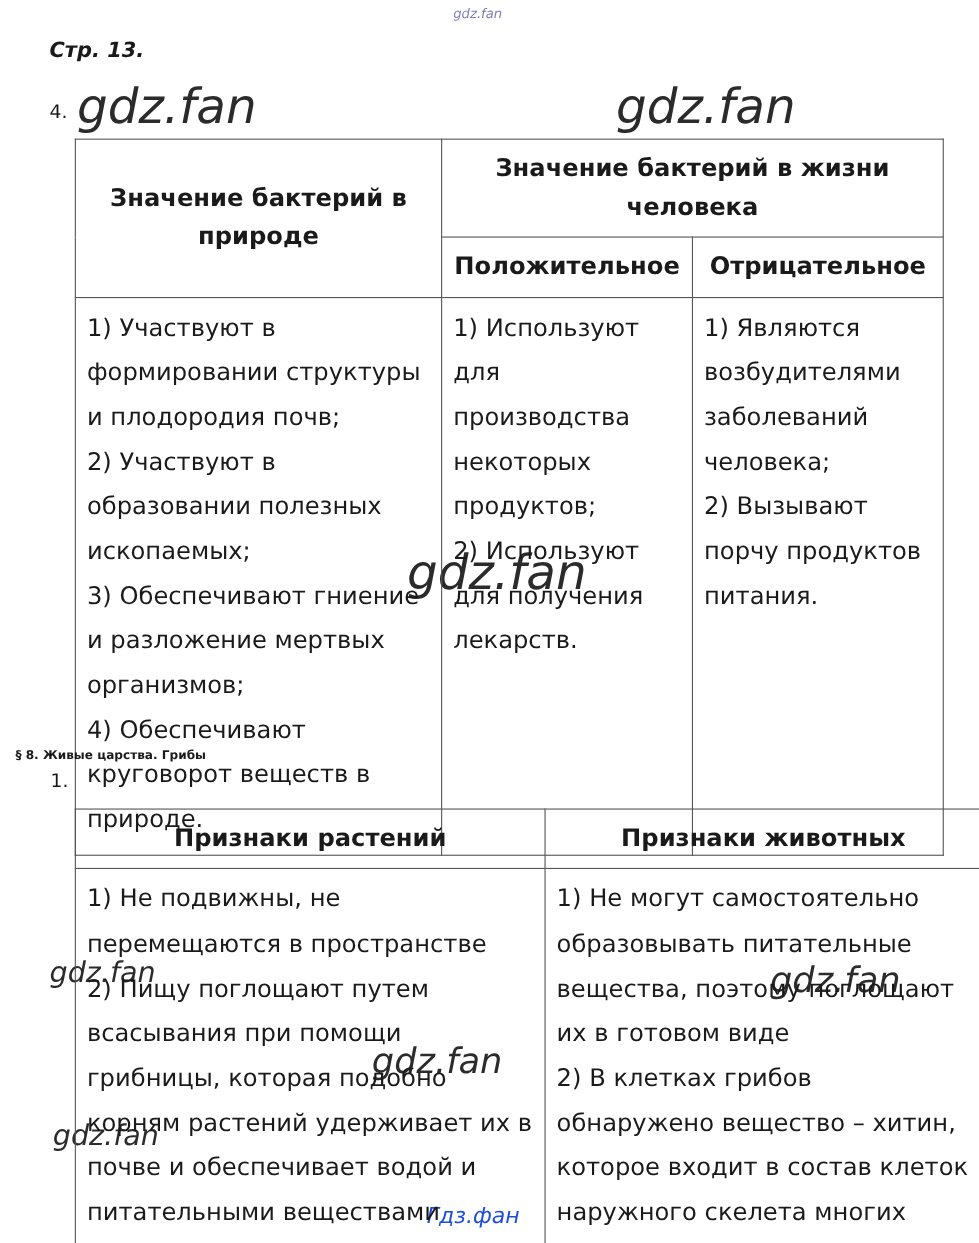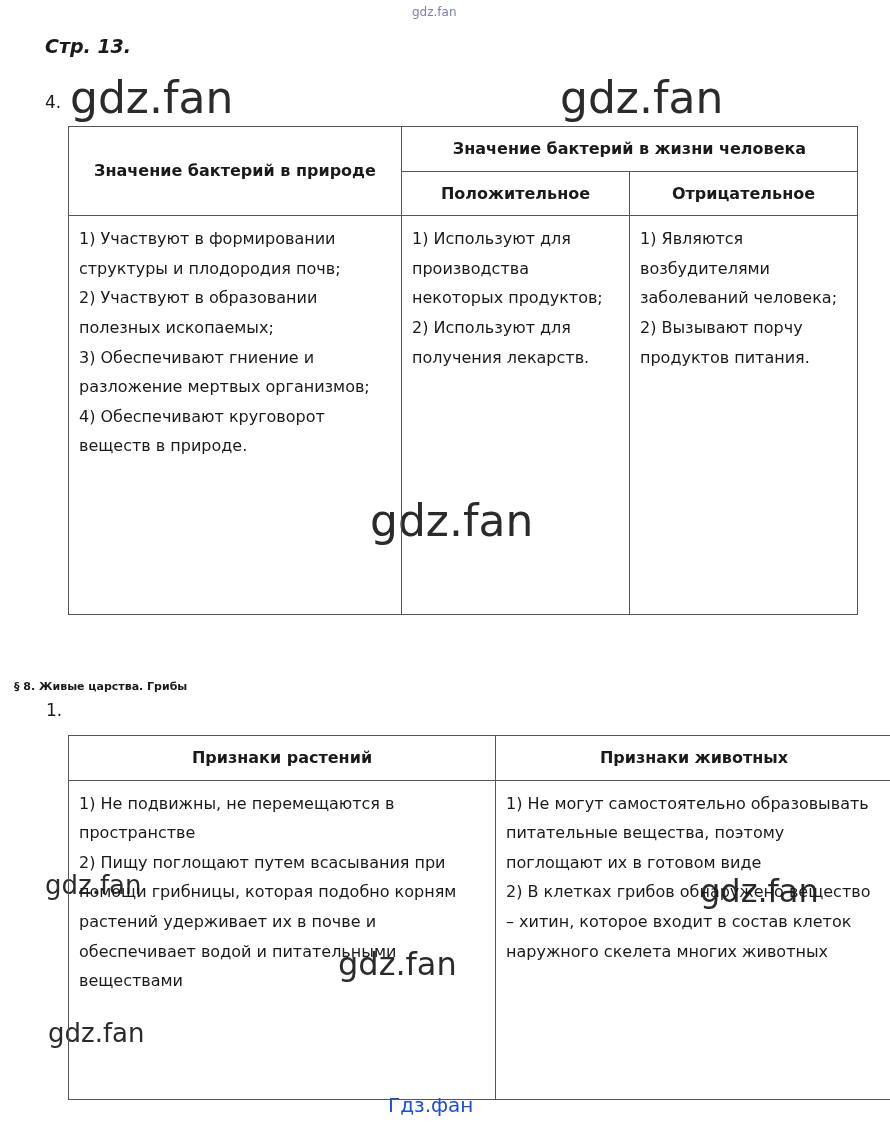--- a/index.html
+++ b/index.html
@@ -23,20 +23,21 @@
   }
 
   
   .wm {
     position: absolute;
     color: #2b2b2b;
     font-family: "DejaVu Sans", sans-serif;
     pointer-events: none;
     user-select: none;
     white-space: nowrap;
+    font-style: italic;
   }
   .wm-top {
     top: 5px;
     left: 412px;
     font-size: 12px;
     color: #7d7db5;
   }
   .wm-a { top: 72px; left: 70px; font-size: 44px; }
   .wm-b { top: 72px; left: 560px; font-size: 44px; }
   .wm-c { top: 495px; left: 370px; font-size: 44px; }
@@ -83,21 +84,21 @@
   
   table {
     position: absolute;
     border-collapse: collapse;
     table-layout: fixed;
   }
   table td, table th {
     border: 1px solid #555555;
     vertical-align: top;
     padding: 8px 10px 10px 10px;
-    font-size: 16px;
+    font-size: 22px;
     line-height: 1.85;
     font-weight: normal;
     text-align: left;
   }
   table th {
     text-align: center;
     font-weight: bold;
     vertical-align: middle;
     line-height: 1.6;
     padding: 9px 8px;

